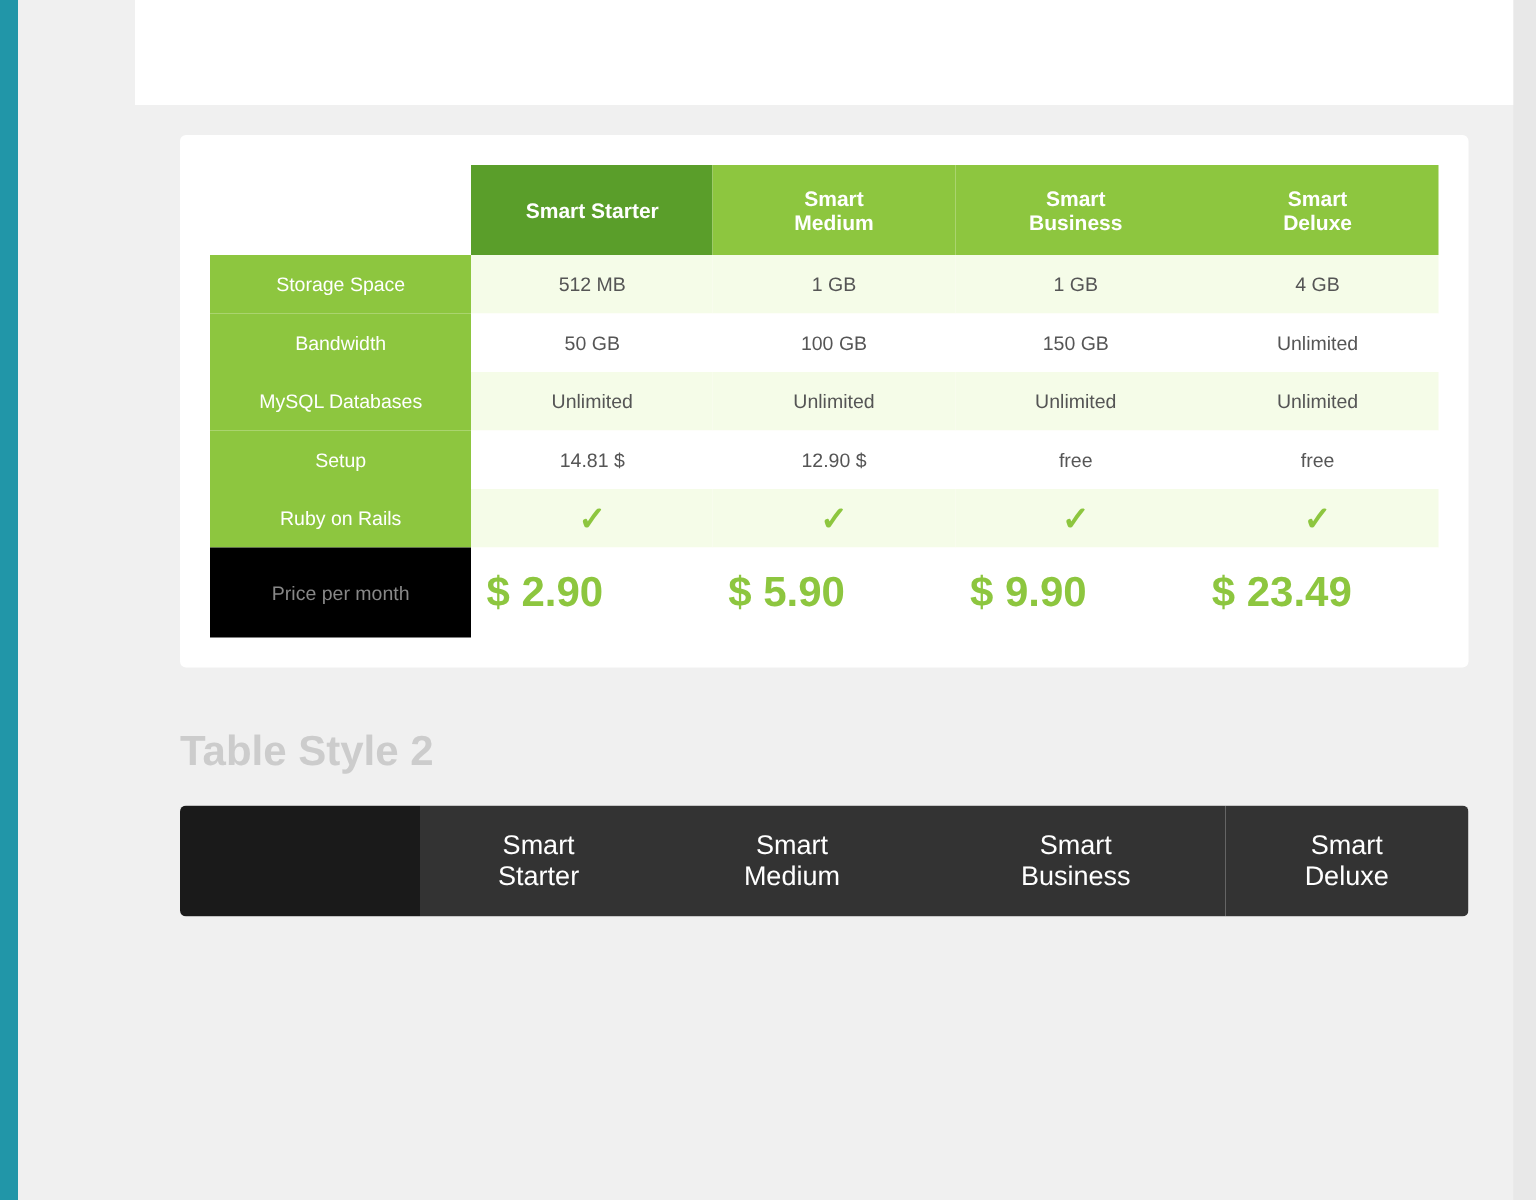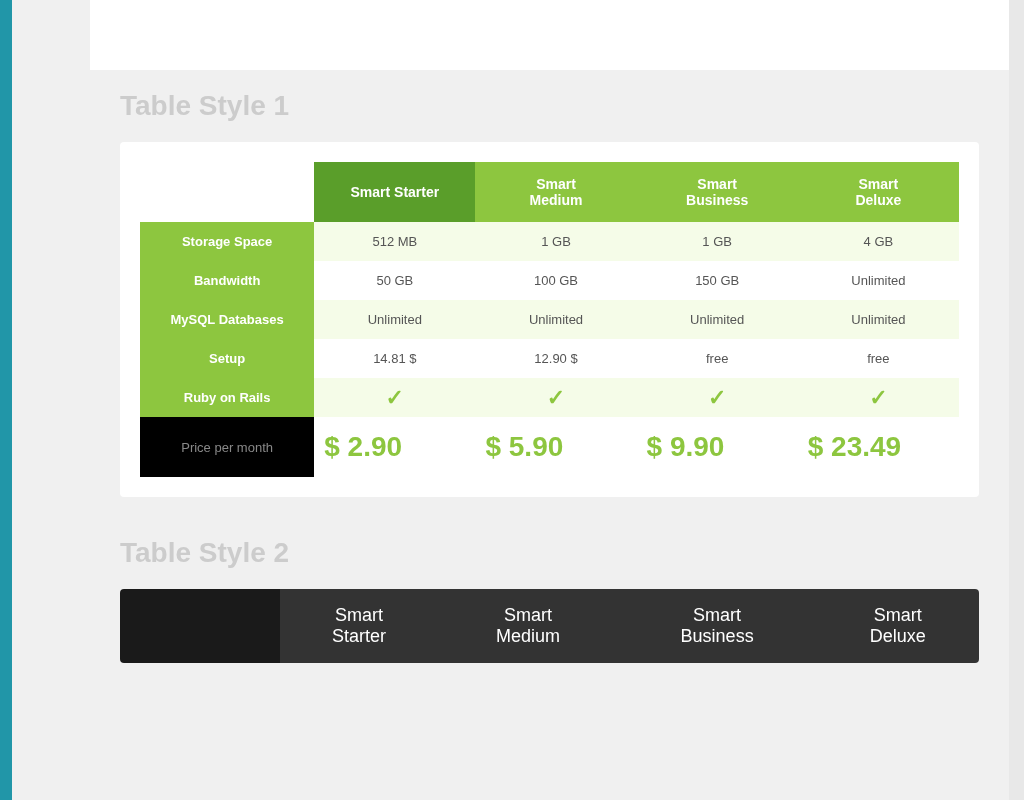--- a/index.html
+++ b/index.html
@@ -74,21 +74,21 @@
       font-size: 14px;
     }
 
     .pricing-table .header-cell.dark {
       background: #5a9e2a;
     }
 
     .pricing-table .label-cell {
       background: #8dc63f;
       color: white;
-      font-weight: bold;
+      font-weight: normal;
       text-align: center;
       padding: 12px 11px;
       font-size: 13px;
       width: 160px;
     }
 
     .pricing-table .value-cell {
       text-align: center;
       padding: 0 10px;
       color: #555;
@@ -167,21 +167,20 @@
 
   <div class="left-bar">
     <div class="left-bar-accent"></div>
   </div>
 
   <div class="main-content">
 
     <div class="top-bar"></div>
 
     <div class="section">
-      <div class="section-title">Table Style 1</div>
 
       <div class="table-container">
         <table class="pricing-table">
 
           <thead>
             <tr>
               <td class="col-label" style="background:white;"></td>
               <td class="header-cell dark col-plan">Smart Starter</td>
               <td class="header-cell col-plan">Smart<br>Medium</td>
               <td class="header-cell col-plan">Smart<br>Business</td>

